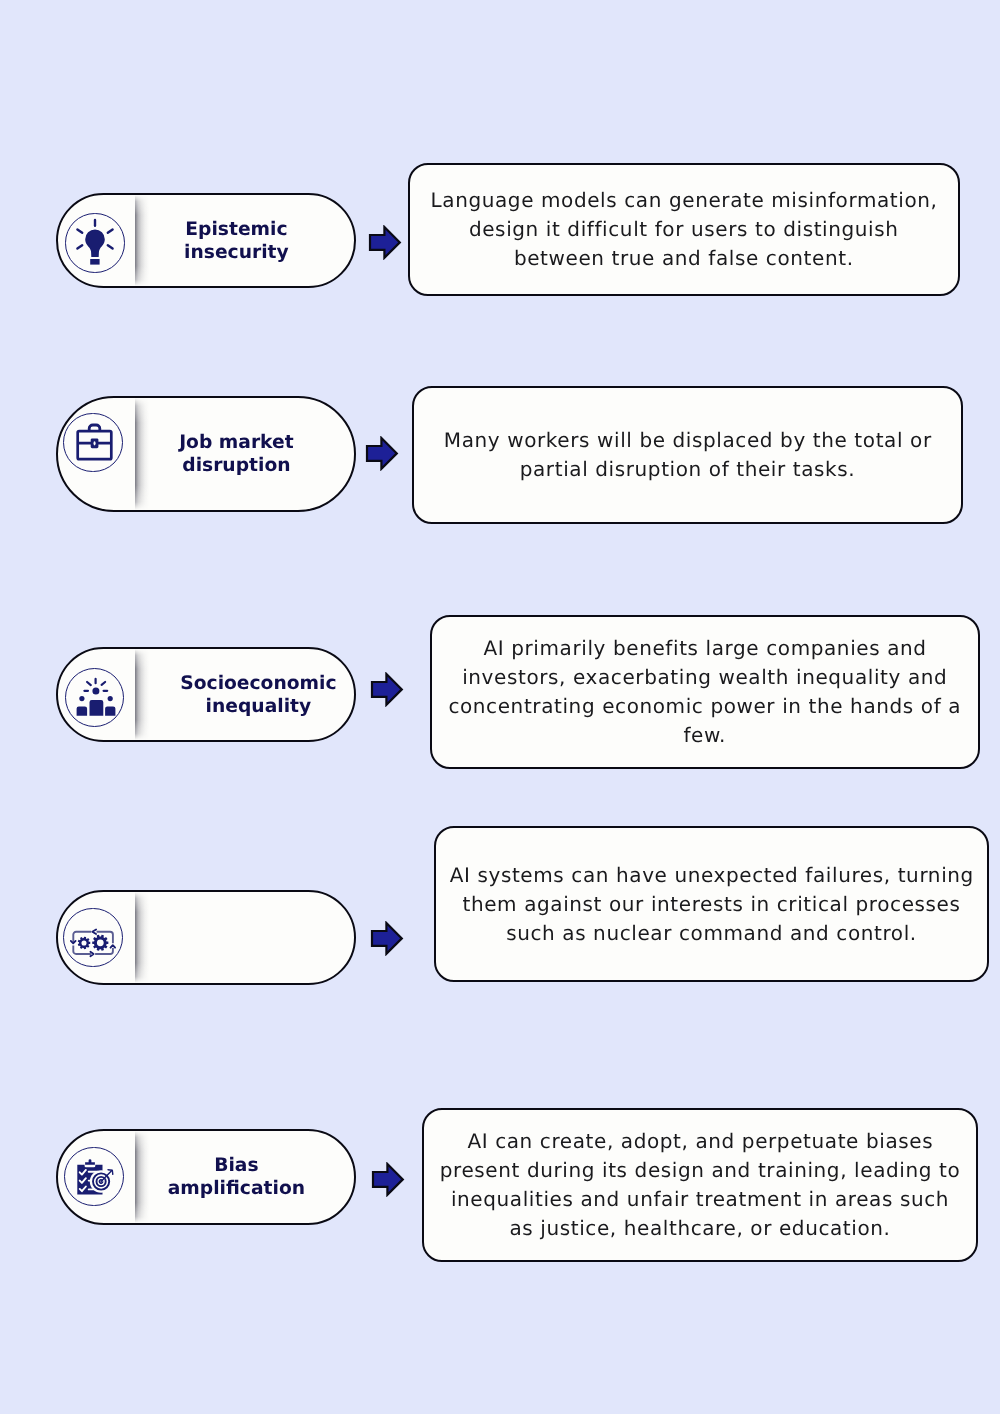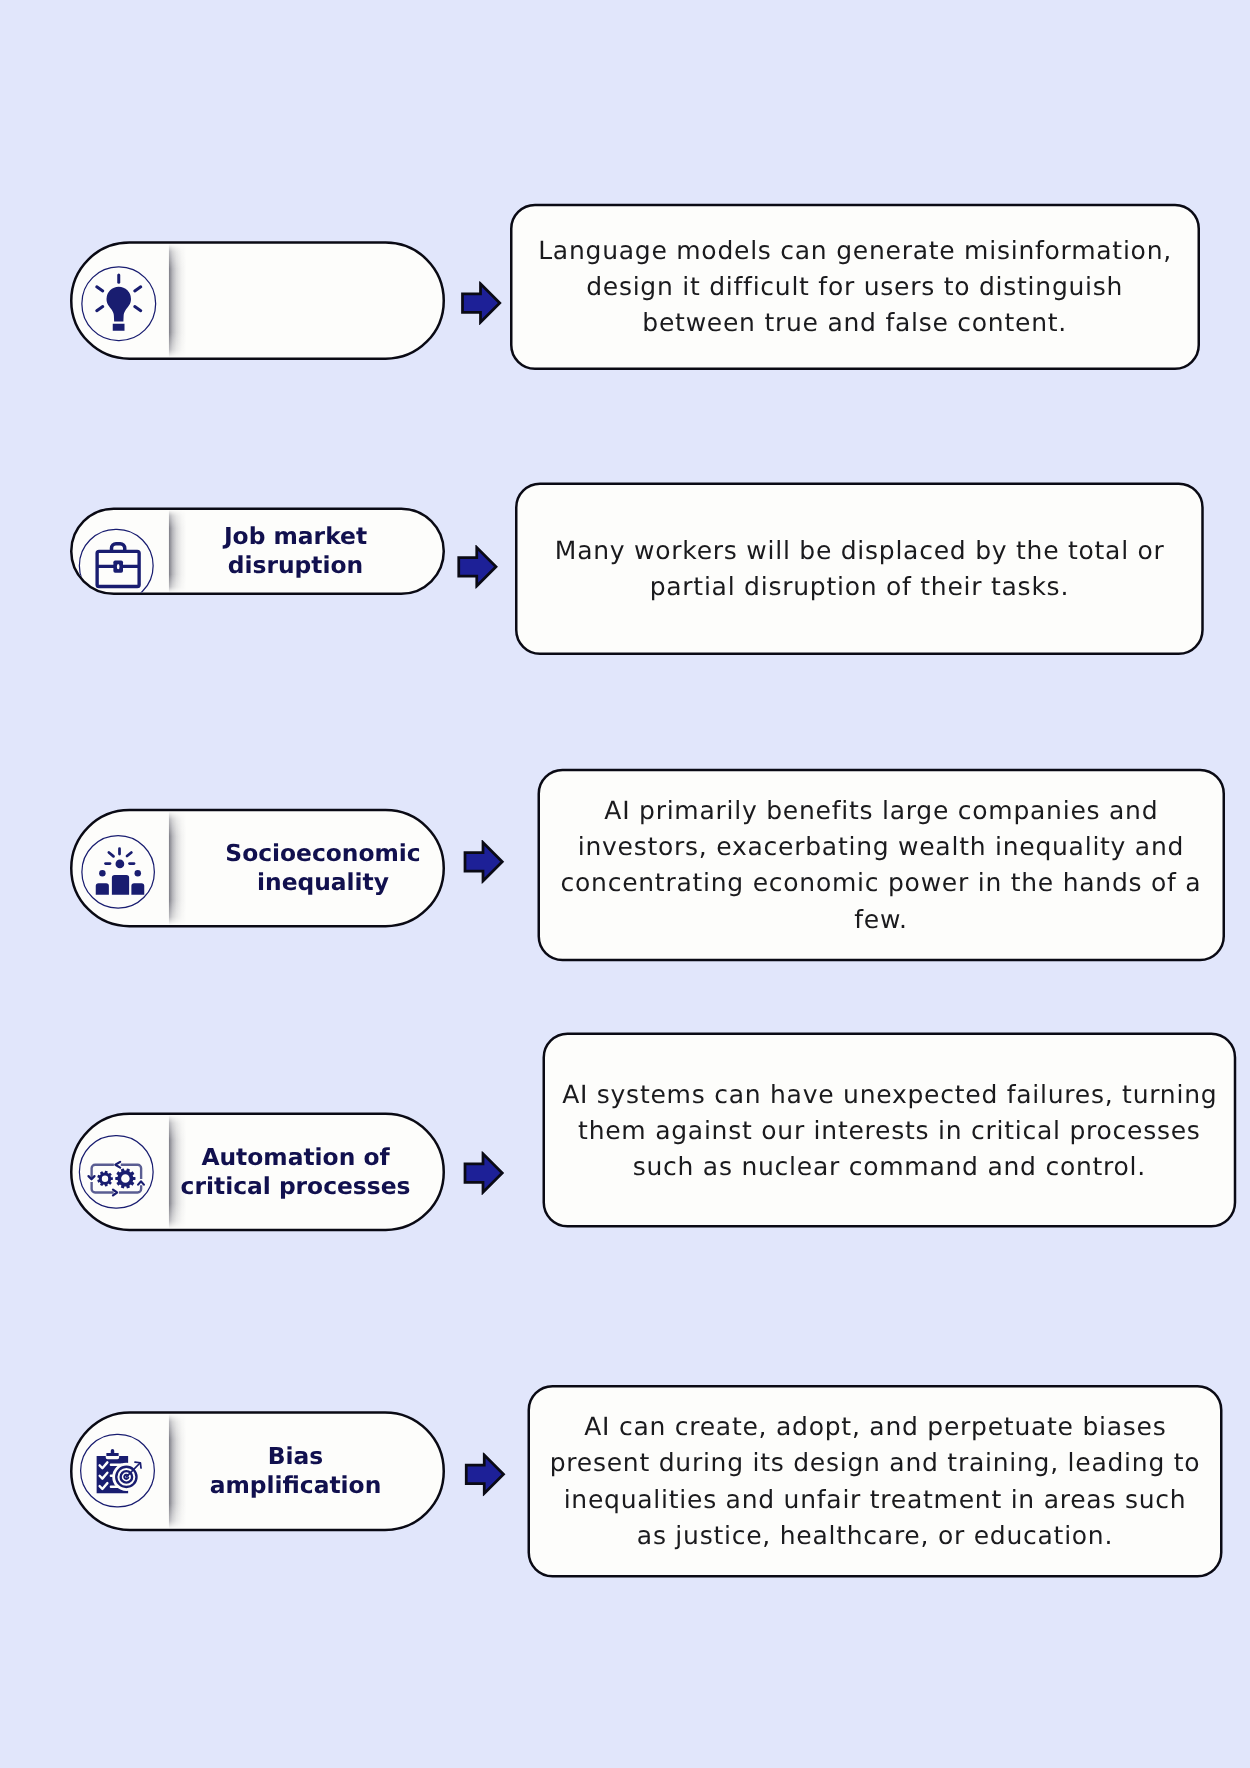--- a/index.html
+++ b/index.html
@@ -108,33 +108,35 @@
 </svg>
 
   <div class="row-group">
     <div class="pill" style="left:56px;top:193px;width:300px;height:95px;">
       <div class="divider" style="left:76.6px;"></div>
       <div class="icon-wrap" style="left:7.25px;top:18.05px;width:59.5px;height:59.5px;">
         <svg width="48" height="48" viewBox="0 0 48 48" style="overflow:visible">
             <use href="#ic-bulb"></use>
           </svg>
       </div>
+      <div class="pill-title" style="left:79px;right:18.2px;top:2.6px;bottom:0;">Epistemic
+insecurity</div>
     </div>
     <svg class="arrow" width="34" height="35" viewBox="0 0 34 35" style="left:368.0px;top:224.6px;">
       <path d="M2.00 10.00 L16.40 10.00 L16.40 2.00 L31.80 17.40 L16.40 32.80 L16.40 24.80 L2.00 24.80 Z" fill="var(--arrow,#1d2097)" stroke="var(--outline,#09091a)" stroke-width="2.2" stroke-linejoin="miter"></path>
     </svg>
     <div class="tbox" style="left:408px;top:162.5px;width:551.5px;height:133.5px;">
       <p>Language models can generate misinformation,
 design it difficult for users to distinguish
 between true and false content.</p>
     </div>
   </div>
 
   <div class="row-group">
-    <div class="pill" style="left:56px;top:406px;width:300px;height:70px;">
+    <div class="pill" style="left:56px;top:396px;width:300px;height:116px;">
       <div class="divider" style="left:76.6px;"></div>
       <div class="icon-wrap" style="left:5.45px;top:14.75px;width:59.5px;height:59.5px;">
         <svg width="48" height="48" viewBox="0 0 48 48" style="overflow:visible">
             <use href="#ic-case"></use>
           </svg>
       </div>
       <div class="pill-title" style="left:79px;right:18.2px;top:2.6px;bottom:0;">Job market
 disruption</div>
     </div>
     <svg class="arrow" width="34" height="35" viewBox="0 0 34 35" style="left:365.2px;top:435.8px;">
@@ -169,22 +171,20 @@
   </div>
 
   <div class="row-group">
     <div class="pill" style="left:56px;top:890px;width:300px;height:95px;">
       <div class="divider" style="left:76.6px;"></div>
       <div class="icon-wrap" style="left:5.15px;top:15.75px;width:59.5px;height:59.5px;">
         <svg width="48" height="48" viewBox="0 0 48 48" style="overflow:visible">
             <use href="#ic-gears"></use>
           </svg>
       </div>
-      <div class="pill-title" style="left:79px;right:18.2px;top:2.6px;bottom:0;">Automation of
-critical processes</div>
     </div>
     <svg class="arrow" width="34" height="35" viewBox="0 0 34 35" style="left:369.8px;top:921.0px;">
       <path d="M2.00 10.00 L16.40 10.00 L16.40 2.00 L31.80 17.40 L16.40 32.80 L16.40 24.80 L2.00 24.80 Z" fill="var(--arrow,#1d2097)" stroke="var(--outline,#09091a)" stroke-width="2.2" stroke-linejoin="miter"></path>
     </svg>
     <div class="tbox" style="left:422px;top:826px;width:555px;height:156px;margin-left:12px;">
       <p>AI systems can have unexpected failures, turning
 them against our interests in critical processes
 such as nuclear command and control.</p>
     </div>
   </div>

